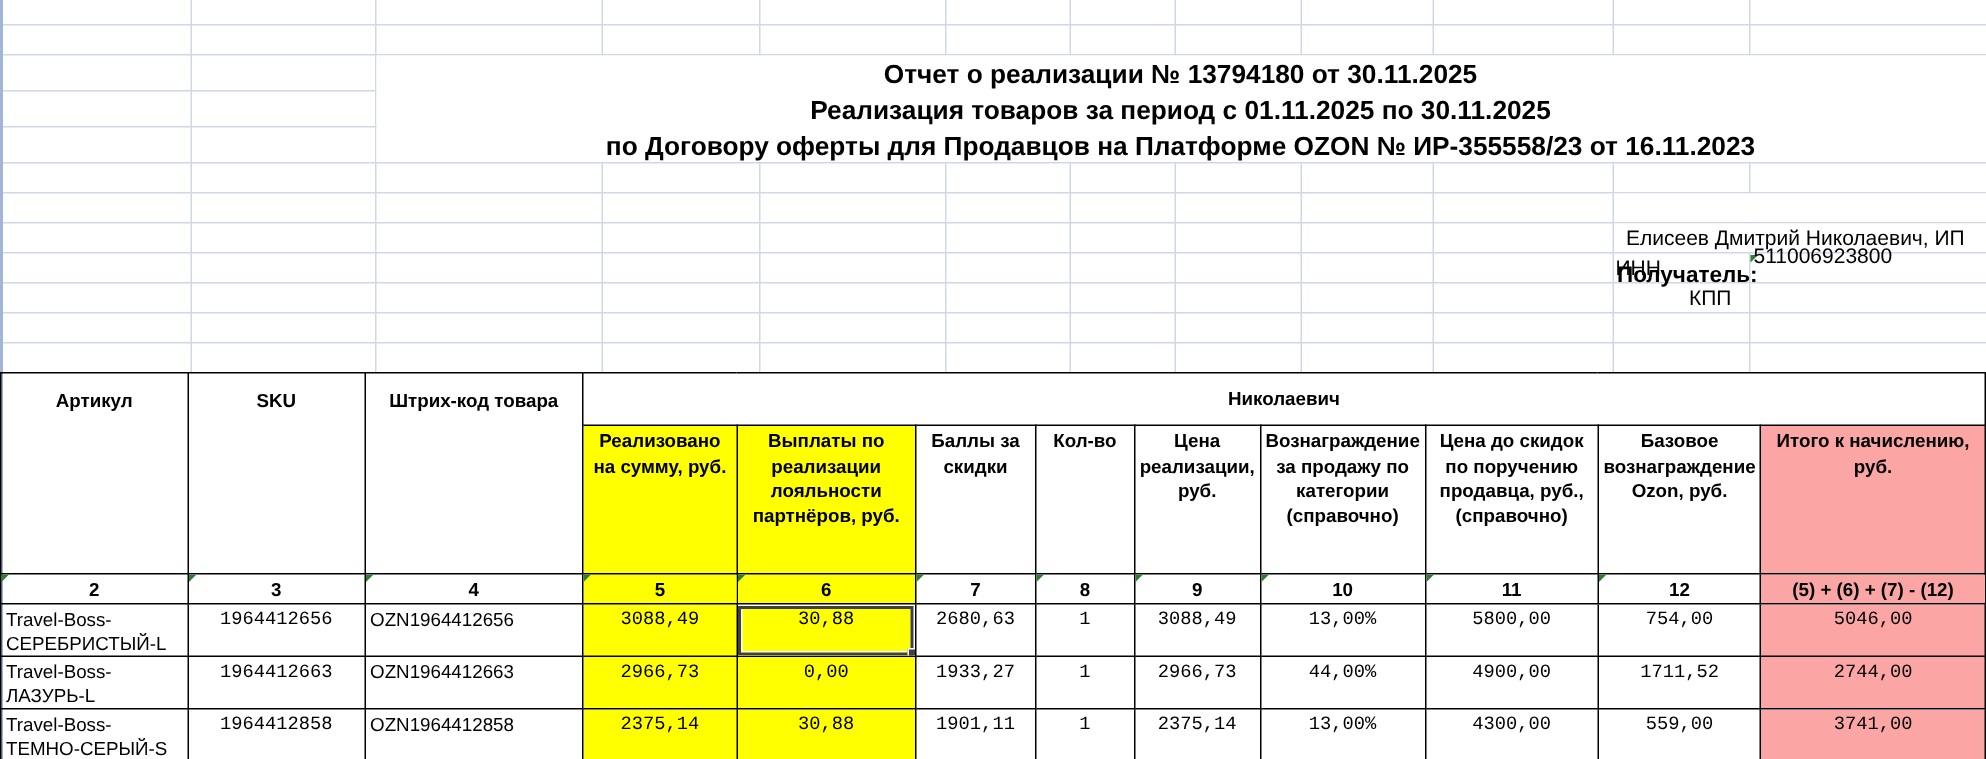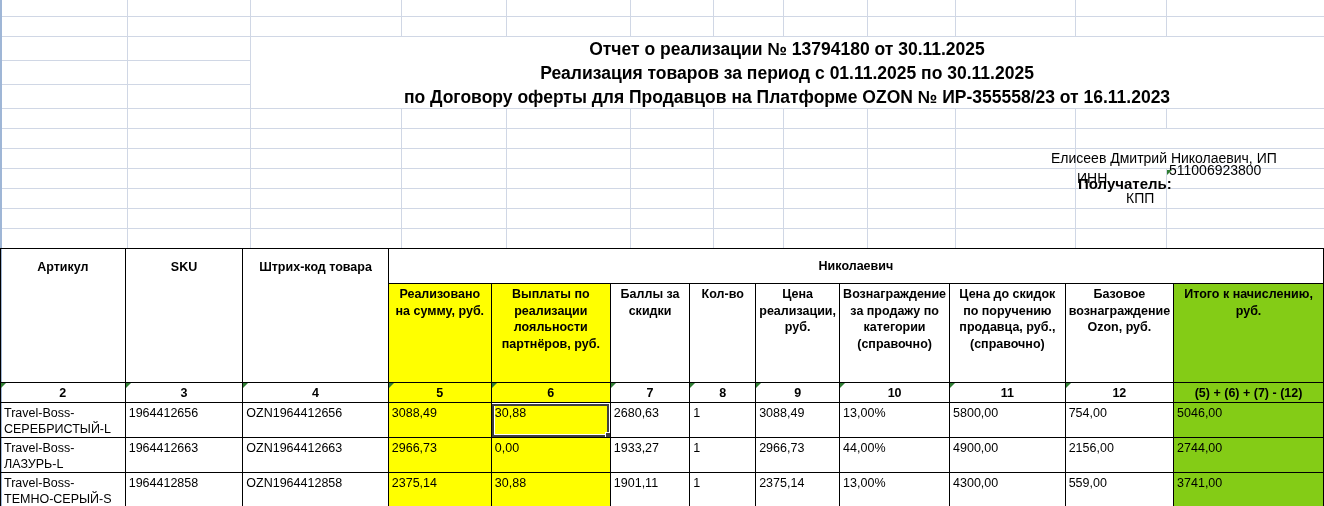--- a/index.html
+++ b/index.html
@@ -10,22 +10,22 @@
   .title-line { position: absolute; left: 250px; width: 1074px; text-align: center; font-weight: bold; font-size: 17.5px; white-space: nowrap; }
   .recipient { position: absolute; font-size: 14px; white-space: nowrap; }
   .recipient.bold { font-weight: bold; font-size: 15px; margin-top: 45px; }
   table.report { position: absolute; left: 0; top: 248px; border-collapse: collapse; table-layout: fixed; font-size: 12.5px; }
   table.report td { border: 1.5px solid #000; padding: 0 3px; overflow: hidden; vertical-align: top; }
   .hdr { font-weight: bold; text-align: center; line-height: 16.5px; margin-top: 32px; }
   .hdr-top { vertical-align: middle !important; }
   .num { text-align: center; font-weight: bold; vertical-align: middle !important; position: relative; }
   .tri::before { content: ""; position: absolute; left: 0; top: 0; width: 0; height: 0; border-top: 5px solid #2e7d32; border-right: 5px solid transparent; }
   .yellow { background: #ffff00; }
-  .green { background: #84cc16; }
-  .val { text-align: left; line-height: 16px; padding-top: 2px !important; }
+  .green { background: #fca5a5; }
+  .val { text-align: center; line-height: 16px; padding-top: 2px !important; font-family: Liberation Mono, monospace; }
   .txt { text-align: left; line-height: 16px; padding-top: 2px !important; font-size: 12.5px; }
   .selected { outline: 2px solid #404040; outline-offset: -3px; box-shadow: inset 0 0 0 3px #ffffff; position: relative; margin-top: 45px; }
   .handle { position: absolute; right: -2px; bottom: -2px; width: 5px; height: 5px; background: #404040; border: 1px solid #fff; }
   .inn-tri { position: absolute; left: 1167px; top: 170px; width: 0; height: 0; border-top: 5px solid #2e7d32; border-right: 5px solid transparent; }
 </style>
 </head>
 <body>
 
 <div>
   <div class="vline" style="left:127px"></div>
@@ -54,21 +54,21 @@
 <div class="leftedge"></div>
 
 <div style="position:absolute;left:251px;top:37px;width:1073px;height:71px;background:#fff;"></div>
 <div class="title-line" style="top:39px">Отчет о реализации № 13794180 от 30.11.2025</div>
 <div class="title-line" style="top:63px">Реализация товаров за период с 01.11.2025 по 30.11.2025</div>
 <div class="title-line" style="top:87px">по Договору оферты для Продавцов на Платформе OZON № ИР-355558/23 от 16.11.2023</div>
 
 <div style="position:absolute;left:1076px;top:129px;width:248px;height:19px;background:#fff;"></div>
 <div class="recipient bold" style="left:1078px;top:130px">Получатель:</div>
 <div style="position:absolute;left:1076px;top:149px;width:248px;height:19px;background:#fff;"></div>
-<div class="recipient" style="left:1051px;top:150px">Елисеев Дмитрий Николаевич, ИП</div>
+<div class="recipient" style="left:1084px;top:150px">Елисеев Дмитрий Николаевич, ИП</div>
 <div class="recipient" style="left:1077px;top:170px">ИНН</div>
 <div class="inn-tri"></div>
 <div class="recipient" style="left:1169px;top:162px">511006923800</div>
 <div class="recipient" style="left:1126px;top:190px">КПП</div>
 
 <table class="report">
   <colgroup>
     <col style="width:127px">
       <col style="width:123px">
       <col style="width:151px">
@@ -132,21 +132,21 @@
     <td class="txt">Travel-Boss-ЛАЗУРЬ-L</td>
     <td class="val">1964412663</td>
     <td class="txt">OZN1964412663</td>
     <td class="val yellow">2966,73</td>
     <td class="val yellow">0,00</td>
     <td class="val">1933,27</td>
     <td class="val">1</td>
     <td class="val">2966,73</td>
     <td class="val">44,00%</td>
     <td class="val">4900,00</td>
-    <td class="val">2156,00</td>
+    <td class="val">1711,52</td>
     <td class="val green">2744,00</td>
   </tr>
   <tr style="height:34px">
     <td class="txt">Travel-Boss-ТЕМНО-СЕРЫЙ-S</td>
     <td class="val">1964412858</td>
     <td class="txt">OZN1964412858</td>
     <td class="val yellow">2375,14</td>
     <td class="val yellow">30,88</td>
     <td class="val">1901,11</td>
     <td class="val">1</td>

